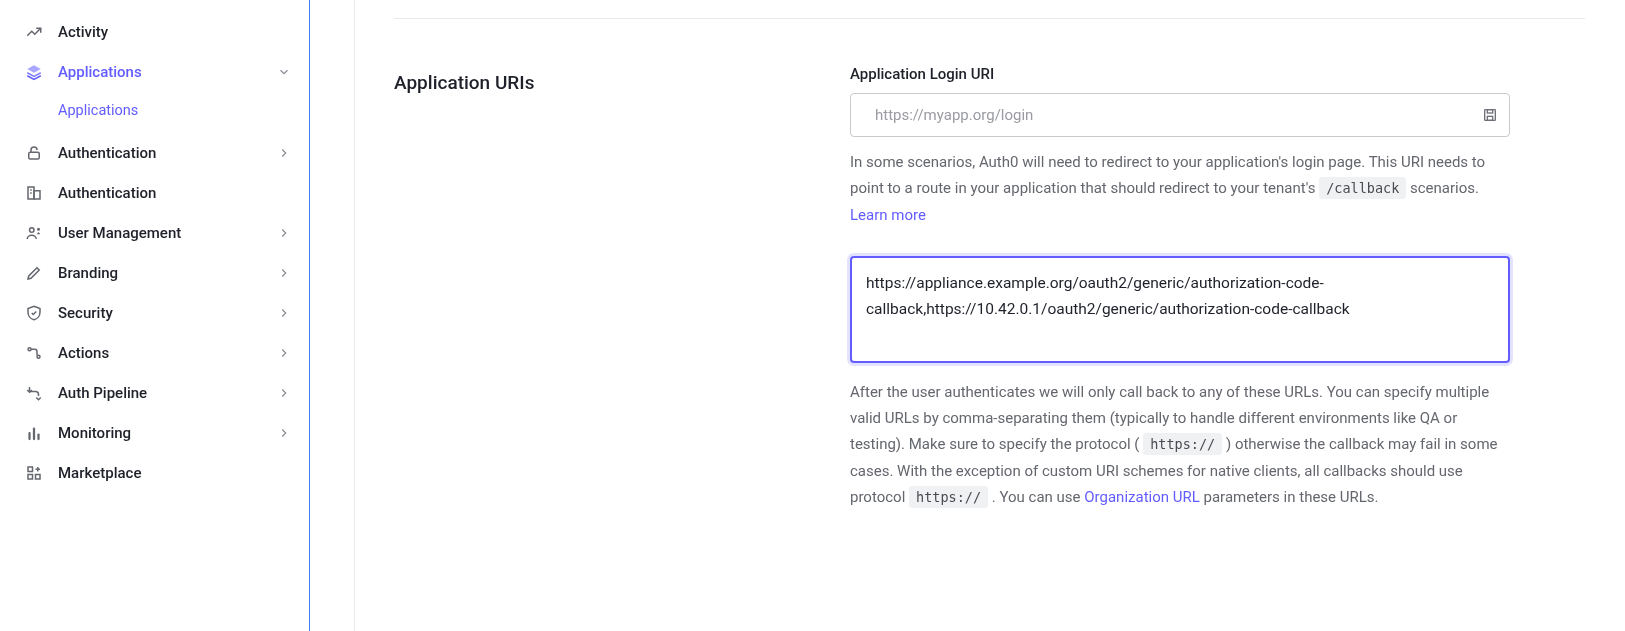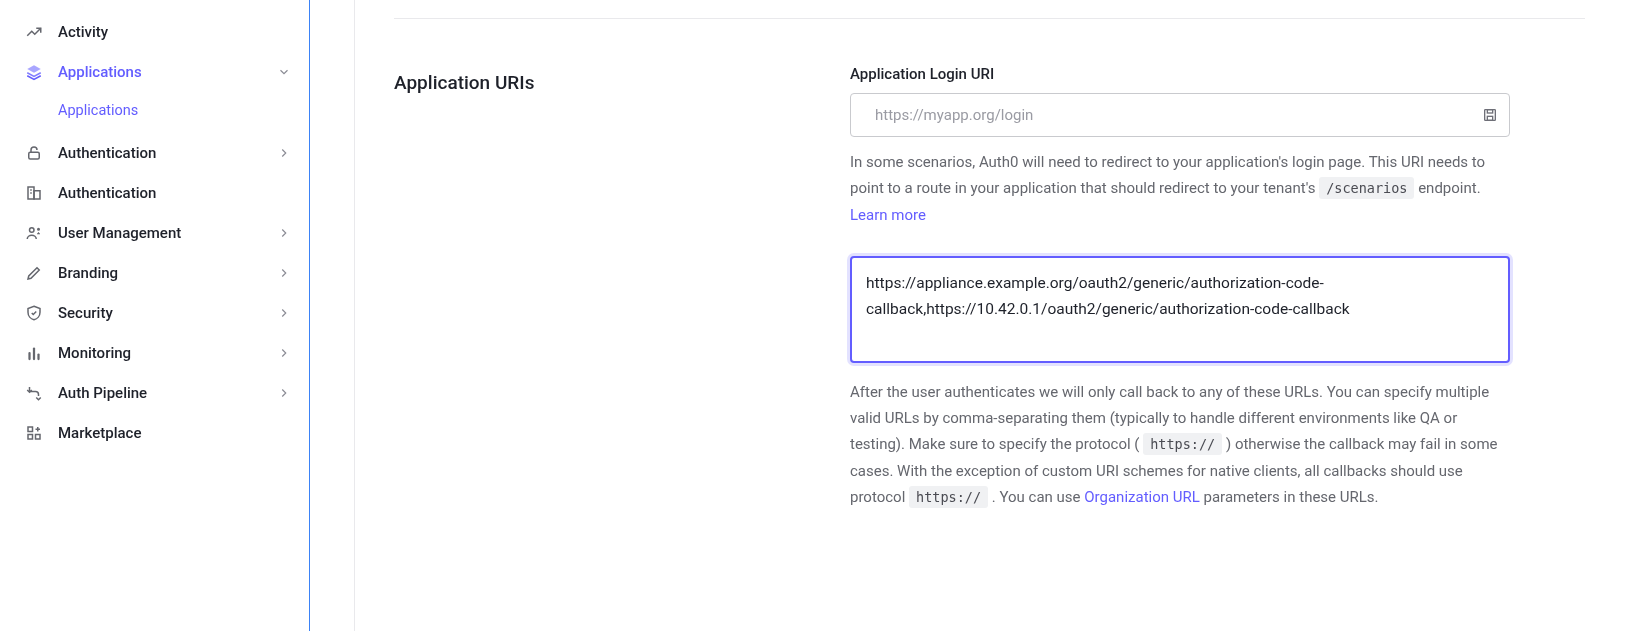--- a/index.html
+++ b/index.html
@@ -251,46 +251,61 @@
         </svg>
     </span>
     <span>Security</span>
     <span class="chev">
       <svg width="14" height="14" viewBox="0 0 24 24" fill="none" stroke="currentColor" stroke-width="2">
           <polyline points="9 6 15 12 9 18"></polyline>
         </svg>
     </span>
   </div>
 
+  <div class="nav-item">
+    <span class="icon-slot">
+      <svg width="18" height="18" viewBox="0 0 24 24" fill="none" stroke="currentColor" stroke-width="2">
+          <circle cx="6" cy="7" r="2"></circle>
+          <circle cx="18" cy="17" r="2"></circle>
+          <path d="M8 7h5a3 3 0 0 1 3 3v5"></path>
+        </svg>
+    </span>
+    <span>Actions</span>
+    <span class="chev">
+      <svg width="14" height="14" viewBox="0 0 24 24" fill="none" stroke="currentColor" stroke-width="2">
+          <polyline points="9 6 15 12 9 18"></polyline>
+        </svg>
+    </span>
+  </div>
+
+  <div class="nav-item">
+    <span class="icon-slot">
+      <svg width="18" height="18" viewBox="0 0 24 24" fill="none" stroke="currentColor" stroke-width="2">
+          <path d="M6 4v6M6 10h8a4 4 0 0 1 4 4v2"></path>
+          <polyline points="3 8 6 11 9 8"></polyline>
+          <polyline points="15 18 18 21 21 18"></polyline>
+        </svg>
+    </span>
+    <span>Auth Pipeline</span>
+    <span class="chev">
+      <svg width="14" height="14" viewBox="0 0 24 24" fill="none" stroke="currentColor" stroke-width="2">
+          <polyline points="9 6 15 12 9 18"></polyline>
+        </svg>
+    </span>
+  </div>
 
   <div class="nav-item">
     <span class="icon-slot">
       <svg width="18" height="18" viewBox="0 0 24 24" fill="none" stroke="currentColor" stroke-width="3" stroke-linecap="round">
           <line x1="6" y1="20" x2="6" y2="12"></line>
           <line x1="12" y1="20" x2="12" y2="6"></line>
           <line x1="18" y1="20" x2="18" y2="14"></line>
         </svg>
     </span>
     <span>Monitoring</span>
-    <span class="chev">
-      <svg width="14" height="14" viewBox="0 0 24 24" fill="none" stroke="currentColor" stroke-width="2">
-          <polyline points="9 6 15 12 9 18"></polyline>
-        </svg>
-    </span>
-  </div>
-
-  <div class="nav-item">
-    <span class="icon-slot">
-      <svg width="18" height="18" viewBox="0 0 24 24" fill="none" stroke="currentColor" stroke-width="2">
-          <path d="M6 4v6M6 10h8a4 4 0 0 1 4 4v2"></path>
-          <polyline points="3 8 6 11 9 8"></polyline>
-          <polyline points="15 18 18 21 21 18"></polyline>
-        </svg>
-    </span>
-    <span>Auth Pipeline</span>
     <span class="chev">
       <svg width="14" height="14" viewBox="0 0 24 24" fill="none" stroke="currentColor" stroke-width="2">
           <polyline points="9 6 15 12 9 18"></polyline>
         </svg>
     </span>
   </div>
 
   <div class="nav-item">
     <span class="icon-slot">
       <svg width="18" height="18" viewBox="0 0 24 24" fill="none" stroke="currentColor" stroke-width="2">
@@ -322,22 +337,22 @@
           <span class="input-icon">
             <svg width="16" height="16" viewBox="0 0 24 24" fill="none" stroke="currentColor" stroke-width="2">
                 <rect x="4" y="4" width="16" height="16" rx="1"></rect>
                 <rect x="8" y="4" width="8" height="5"></rect>
                 <rect x="8" y="14" width="8" height="6"></rect>
               </svg>
           </span>
         </div>
         <p class="help">
           <span>In some scenarios, Auth0 will need to redirect to your application's login page. This URI needs to point to a route in your application that should redirect to your tenant's </span>
-          <code>/scenarios</code>
-          <span> endpoint. </span>
+          <code>/callback</code>
+          <span> scenarios. </span>
           <a href="#">Learn more</a>
         </p>
       </div>
 
       <div class="field">
         <textarea class="textarea" rows="3" style="">https://appliance.example.org/oauth2/generic/authorization-code-callback,https://10.42.0.1/oauth2/generic/authorization-code-callback</textarea>
         <p class="help">
           <span>After the user authenticates we will only call back to any of these URLs. You can specify multiple valid URLs by comma-separating them (typically to handle different environments like QA or testing). Make sure to specify the protocol (</span>
           <code>https://</code>
           <span>) otherwise the callback may fail in some cases. With the exception of custom URI schemes for native clients, all callbacks should use protocol </span>

